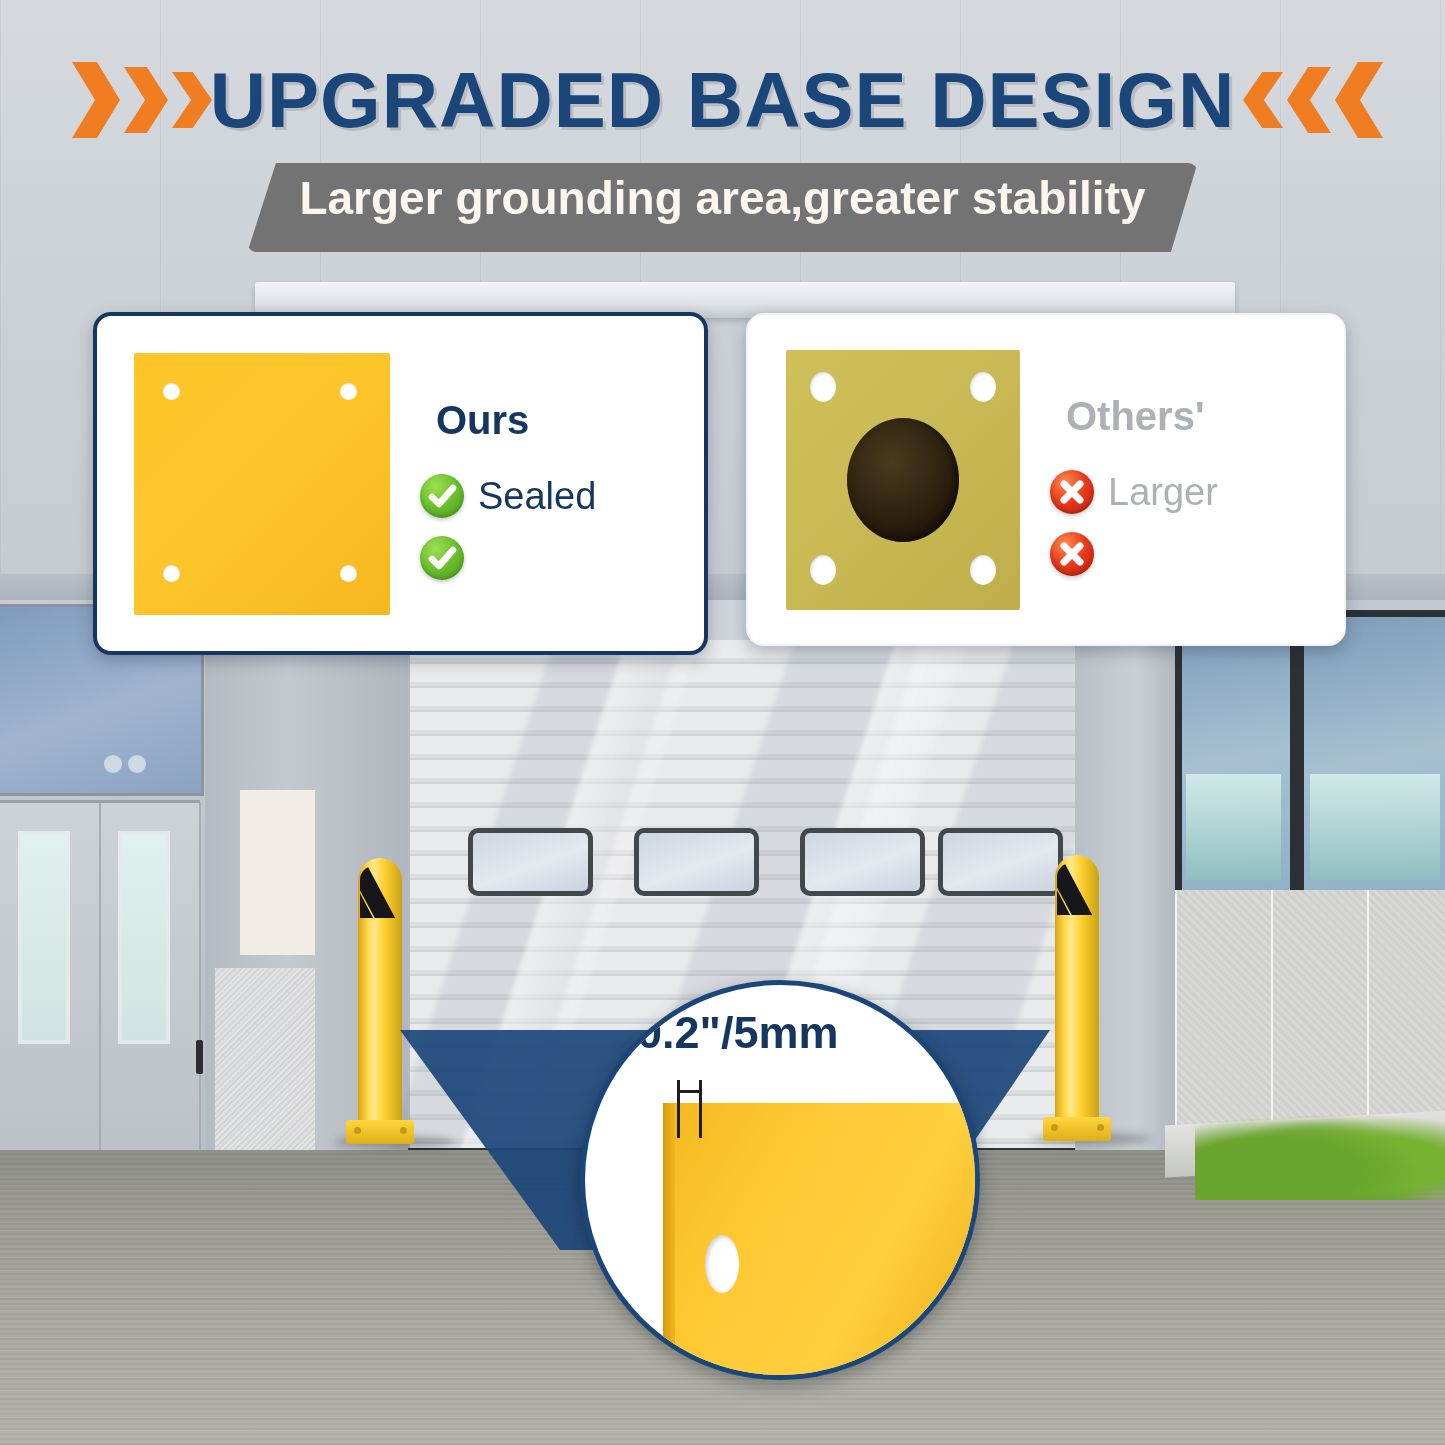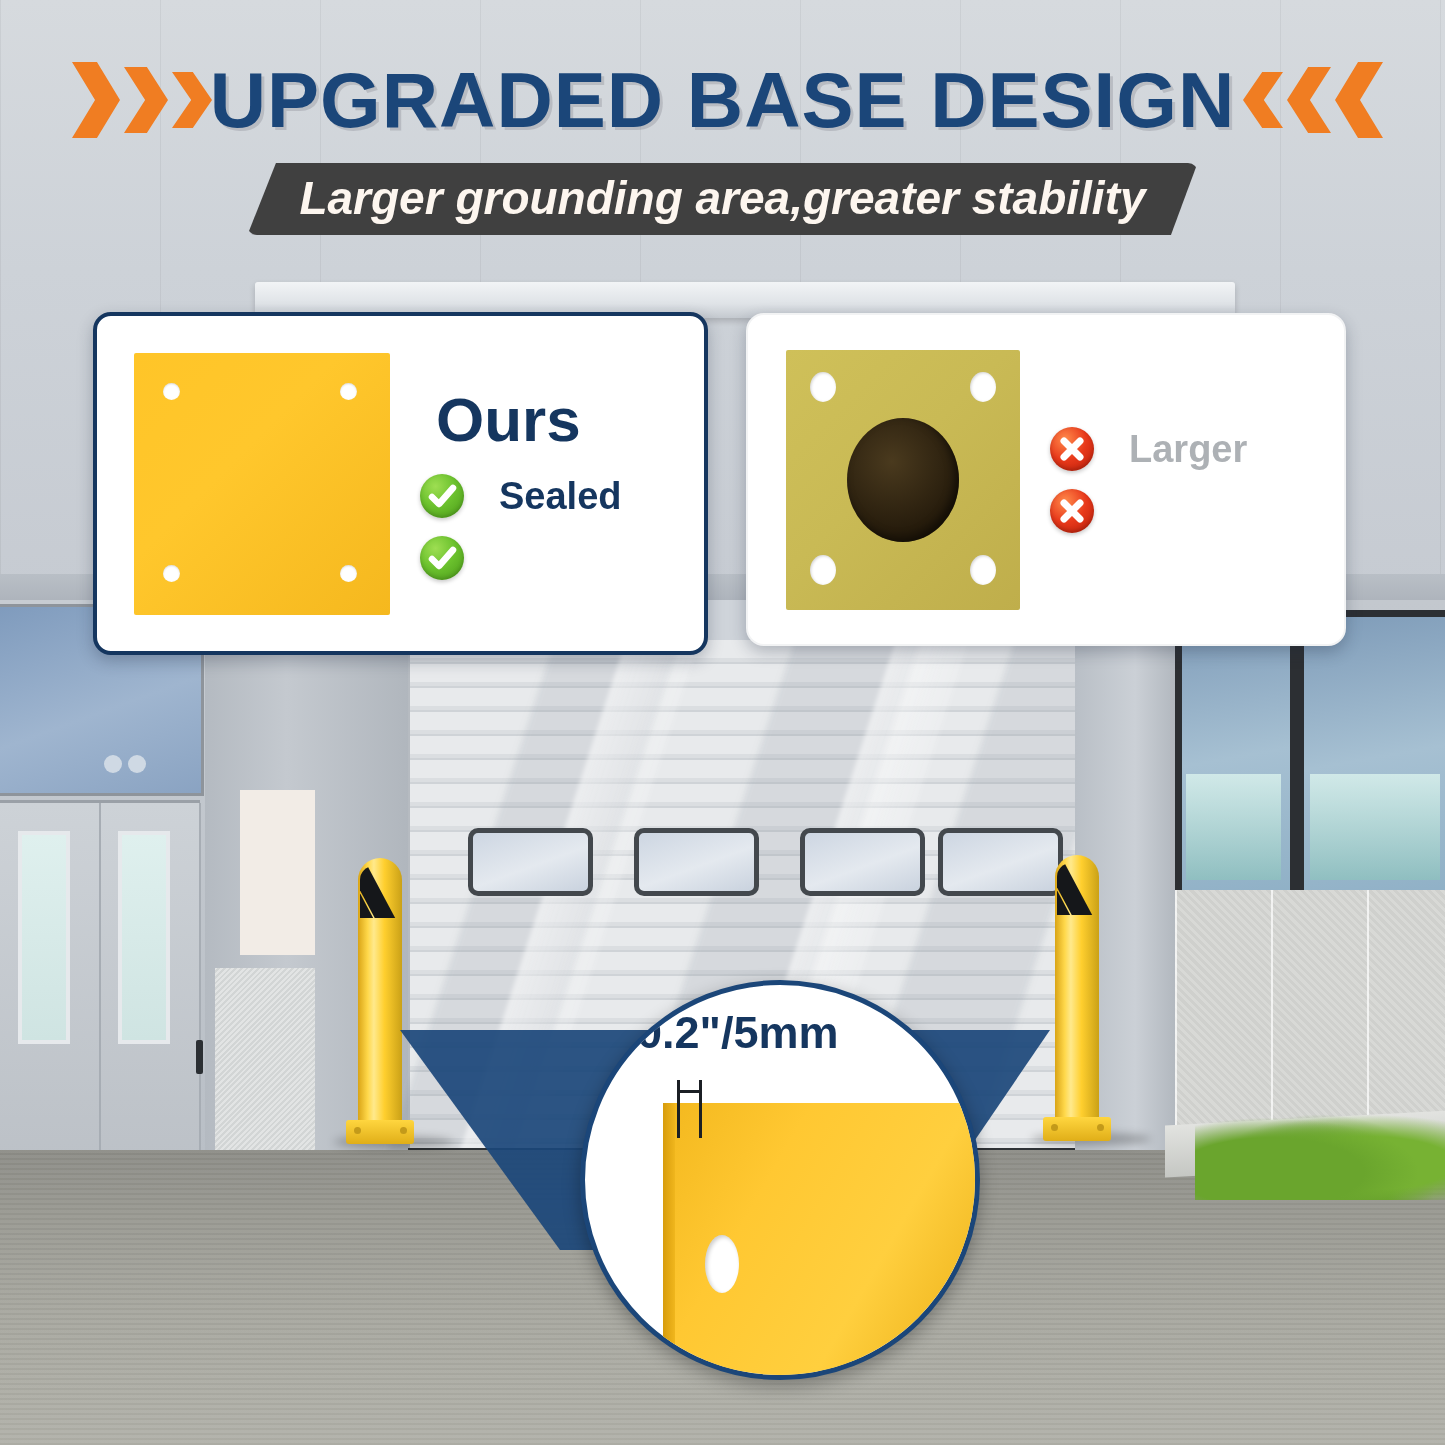--- a/index.html
+++ b/index.html
@@ -205,26 +205,25 @@
 
   .title{
     position:absolute;left:0;right:0;top:58px;text-align:center;
     font-size:78px;line-height:84px;font-weight:bold;letter-spacing:1px;
     color:#1b4679;
     text-shadow:3px 3px 0 rgba(120,120,130,.28);
     font-family:"Liberation Sans", sans-serif;
   }
   .subbar-wrap{position:absolute;left:0;right:0;top:163px;display:flex;justify-content:center;}
   .subbar{
-    background:#404040;
-    padding:9px 52px 11px 52px;
+    background:#737373;
+    padding:9px 52px 28px 52px;
     clip-path:polygon(3.0% 0, 100% 0, 97.2% 100%, 0 100%);
     border-radius:10px;
     box-shadow:3px 4px 0 rgba(120,120,130,.25);
-    font-style:italic;
   }
   .subbar span{
     display:block;color:#fdf6ef;font-size:46px;line-height:52px;font-weight:bold;
     white-space:nowrap;
   }
 
   
   .card{
     position:absolute;background:#ffffff;border-radius:18px;
     box-shadow:0 6px 16px rgba(30,40,60,.28);
@@ -258,38 +257,38 @@
     box-shadow:inset -4px -4px 8px rgba(0,0,0,.5);
   }
   .plate-others u{
     position:absolute;width:26px;height:30px;border-radius:50%;
     background:#ffffff;display:block;text-decoration:none;
     box-shadow:inset 1px 1px 3px rgba(0,0,0,.18);
   }
 
   .card-body{flex:1 1 auto;padding-left:24px;padding-right:14px;}
   .card-title{
-    font-size:62px;line-height:64px;font-weight:bold;margin:0 0 22px 22px;
+    font-size:40px;line-height:64px;font-weight:bold;margin:0 0 22px 22px;
   }
   .ours .card-title{color:#15365f;}
   .others .card-title{color:#adb1b5;}
 
   .feat{display:flex;align-items:center;gap:14px;margin:0 0 18px 6px;}
   .feat:last-child{margin-bottom:0;}
   .badge{flex:0 0 auto;width:44px;height:44px;border-radius:50%;position:relative;}
   .badge.ok{
     background:radial-gradient(circle at 35% 28%, #9ede52 0%, #6cc22e 45%, #4a9a18 100%);
     box-shadow:0 2px 4px rgba(0,0,0,.22), inset 0 -2px 4px rgba(0,0,0,.18);
   }
   .badge.no{
     background:radial-gradient(circle at 35% 28%, #ff8a4b 0%, #e8391b 48%, #b61c09 100%);
     box-shadow:0 2px 4px rgba(0,0,0,.22), inset 0 -2px 4px rgba(0,0,0,.2);
   }
   .badge svg{position:absolute;left:0;top:0;width:44px;height:44px;}
-  .feat-label{font-size:38px;line-height:40px;font-weight:bold;margin-left:21px;}
+  .feat-label{font-size:38px;line-height:40px;font-weight:normal;}
   .ours .feat-label{color:#15365f;}
   .others .feat-label{color:#adb1b5;}
 
   
   .zoom-cone{
     position:absolute;left:0;top:0;width:1445px;height:1445px;pointer-events:none;
   }
   .zoom-circle{
     position:absolute;left:580px;top:980px;width:390px;height:390px;border-radius:50%;
     border:5px solid #1b4679;background:#ffffff;overflow:hidden;
@@ -451,20 +450,21 @@
     <div class="plate-wrap">
       <div class="plate-others">
         <u style="left:24px;top:22px;"></u>
         <u style="left:184px;top:22px;"></u>
         <u style="left:24px;top:205px;"></u>
         <u style="left:184px;top:205px;"></u>
         <div class="bore"></div>
       </div>
     </div>
     <div class="card-body">
+      <div class="card-title">Others'</div>
 
       <div class="feat">
         <span class="badge no">
           <svg viewBox="0 0 44 44">
               <path d="M14 14 L30 30 M30 14 L14 30" fill="none" stroke="#ffffff" stroke-width="7" stroke-linecap="round"></path>
             </svg>
         </span>
         <span class="feat-label">Larger</span>
       </div>
 

